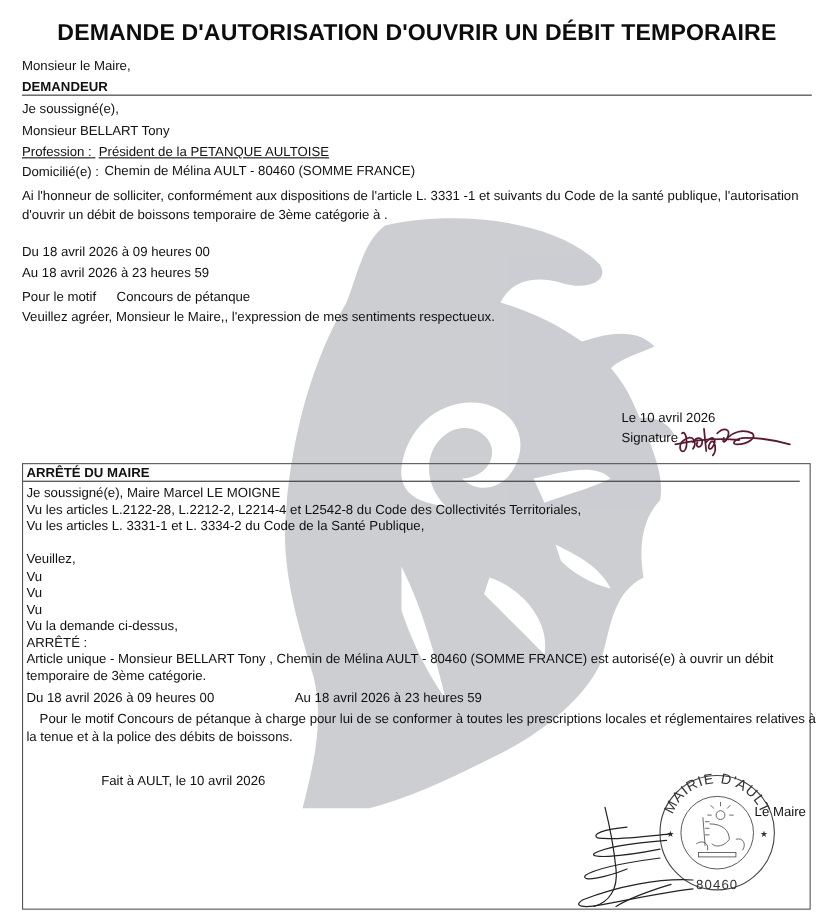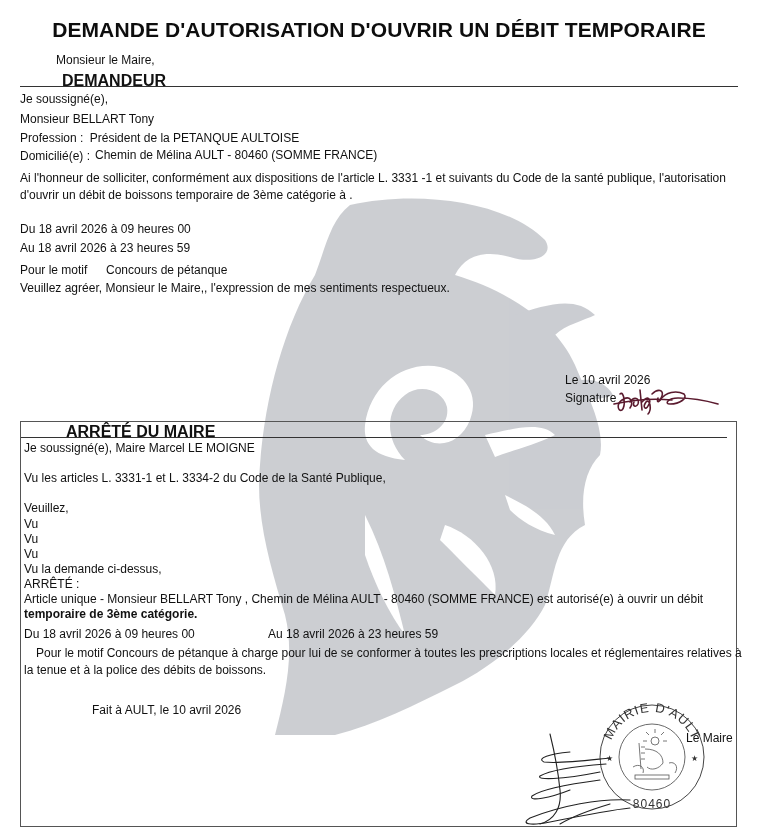--- a/index.html
+++ b/index.html
@@ -8,21 +8,21 @@
       font-family: "Liberation Sans", sans-serif; color: #111;
       font-size: 12px;
     }
     .abs { position: absolute; white-space: nowrap; }
     .watermark { position: absolute; left: 255px; top: 195px; width: 360px; height: 540px; z-index: 0; }
     .content { position: absolute; left: 0; top: 0; width: 610px; height: 839px; z-index: 1; }
     .title {
       left: 0; width: 758px; top: 18px; text-align: center;
       font-size: 21px; font-weight: bold; letter-spacing: 0.1px; color: #0d0d0d;
     }
-    .section-head { font-weight: bold; font-size: 16px; margin-left: 42px; }
+    .section-head { font-weight: bold; font-size: 12px; }
     .rule { position: absolute; height: 0; border-top: 1px solid #333; }
     .box {
       position: absolute; left: 20px; top: 421px; width: 717px; height: 406px;
       border: 1px solid #555; box-sizing: border-box;
     }
     .sig-svg, .stamp-svg, .mayor-sig { position: absolute; }
   </style>
 </head>
 <body>
 
@@ -38,29 +38,29 @@
     <path d="M190 330 C220 340 245 370 240 400 C220 380 200 360 185 345 Z"></path>
     <path d="M110 320 C130 360 140 400 150 440 C135 420 120 390 110 360 Z"></path>
     <path d="M250 300 C270 310 290 320 300 340 C280 335 265 325 255 315 Z"></path>
   </g>
 </svg>
 
 <div class="content">
 
   <div class="abs title">DEMANDE D'AUTORISATION D'OUVRIR UN DÉBIT TEMPORAIRE</div>
 
-  <div class="abs" style="left:20px; top:53px;margin-left:36px;">Monsieur le Maire,</div>
+  <div class="abs" style="left:20px; top:53px;">Monsieur le Maire,</div>
 
   <div class="abs section-head" style="left:20px; top:72px;">DEMANDEUR</div>
   <div class="rule" style="left:20px; top:86px; width:718px;"></div>
 
   <div class="abs" style="left:20px; top:92px;">Je soussigné(e),</div>
   <div class="abs" style="left:20px; top:112px;">Monsieur  BELLART Tony</div>
 
-  <div class="abs" style="left:20px; top:131px;">
+  <div class="abs" style="left:20px; top:131px;text-decoration:underline;">
     <span>Profession :</span>
     <span style="margin-left:3px;">Président de la PETANQUE AULTOISE</span>
   </div>
 
   <div class="abs" style="left:20px; top:149px;">
     <span>Domicilié(e) :</span>
   </div>
   <div class="abs" style="left:95px; top:148px;">Chemin de Mélina AULT - 80460 (SOMME FRANCE)</div>
 
   <div class="abs" style="left:20px; top:171px;">Ai l'honneur de solliciter, conformément aux dispositions de l'article L. 3331 -1 et suivants du Code de la santé publique, l'autorisation</div>
@@ -88,29 +88,30 @@
       <path d="M2 24 C20 20 40 18 60 20"></path>
     </g>
   </svg>
 
   <div class="box"></div>
 
   <div class="abs section-head" style="left:24px; top:423px;">ARRÊTÉ DU MAIRE</div>
   <div class="rule" style="left:21px; top:437px; width:706px;"></div>
 
   <div class="abs" style="left:24px; top:441px;">Je soussigné(e), Maire Marcel LE MOIGNE</div>
+  <div class="abs" style="left:24px; top:456px;">Vu les articles L.2122-28, L.2212-2, L2214-4 et L2542-8 du Code des Collectivités Territoriales,</div>
   <div class="abs" style="left:24px; top:471px;">Vu les articles L. 3331-1 et L. 3334-2 du Code de la Santé Publique,</div>
   <div class="abs" style="left:24px; top:501px;">Veuillez,</div>
   <div class="abs" style="left:24px; top:517px;">Vu</div>
   <div class="abs" style="left:24px; top:532px;">Vu</div>
   <div class="abs" style="left:24px; top:547px;">Vu</div>
   <div class="abs" style="left:24px; top:562px;">Vu la demande ci-dessus,</div>
   <div class="abs" style="left:24px; top:577px;">ARRÊTÉ :</div>
   <div class="abs" style="left:24px; top:592px;">Article unique - Monsieur  BELLART Tony , Chemin de Mélina AULT - 80460 (SOMME FRANCE) est autorisé(e) à ouvrir un débit</div>
-  <div class="abs" style="left:24px; top:607px;font-weight:bold;">temporaire de 3ème catégorie.</div>
+  <div class="abs" style="left:24px; top:607px;">temporaire de 3ème catégorie.</div>
 
   <div class="abs" style="left:24px; top:627px;">Du 18 avril 2026 à 09 heures 00</div>
   <div class="abs" style="left:268px; top:627px;">Au 18 avril 2026 à 23 heures 59</div>
 
   <div class="abs" style="left:36px; top:646px;">Pour le motif Concours de pétanque à charge pour lui de se conformer à toutes les prescriptions locales et réglementaires relatives à</div>
   <div class="abs" style="left:24px; top:663px;">la tenue et à la police des débits de boissons.</div>
 
   <div class="abs" style="left:92px; top:703px;">Fait à AULT, le 10 avril 2026</div>
 
   <svg class="stamp-svg" style="left:597px; top:697px;" width="110" height="120" viewBox="0 0 110 120">

